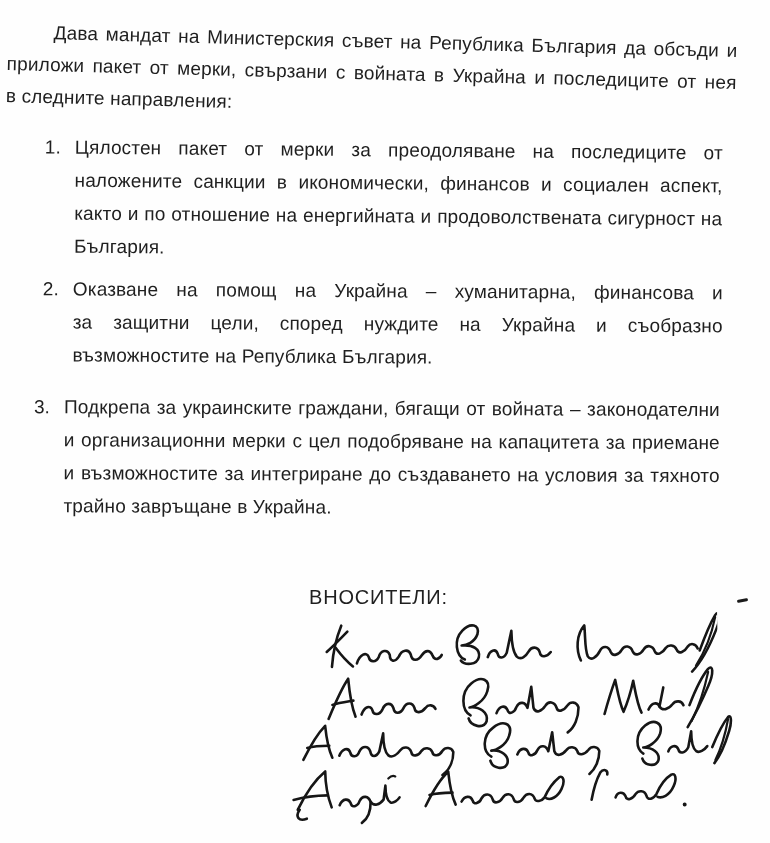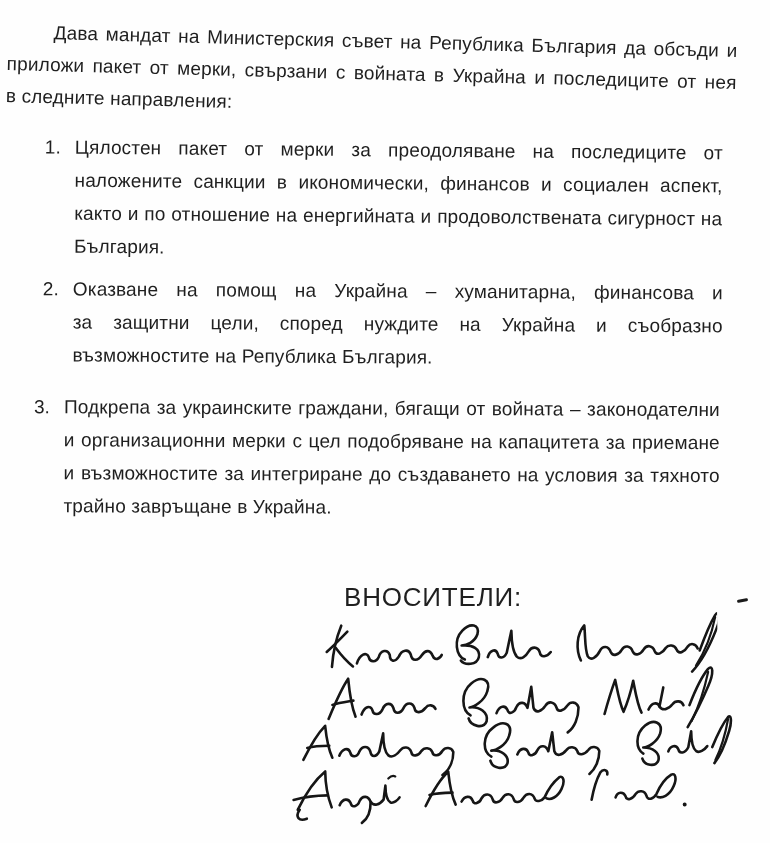--- a/index.html
+++ b/index.html
@@ -21,22 +21,22 @@
   #item1 { top:130px; transform:rotate(0.5deg); }
   #item1 .num { left:45px; }
   #item1 .itxt { left:75px; width:648px; }
   #item2 { top:272px; transform:rotate(0.35deg); }
   #item2 .num { left:43px; }
   #item2 .itxt { left:73px; width:650px; }
   #item3 { top:390px; transform:rotate(0.25deg); }
   #item3 .num { left:34px; }
   #item3 .itxt { left:64px; width:656px; }
   .heading {
-    position:absolute; left:344px; top:584px;
-    font-size:26px; letter-spacing:0.8px; line-height:26px;
+    position:absolute; left:309px; top:584px;
+    font-size:20px; letter-spacing:0.8px; line-height:26px;
   }
   .sig { position:absolute; transform-origin:0 0; }
   #sig1 { left:322px; top:612px; transform:rotate(-1deg); }
   #sig2 { left:320px; top:663px; transform:rotate(-0.6deg); }
   #sig3 { left:295px; top:708px; transform:rotate(-0.4deg); }
   #sig4 { left:285px; top:758px; transform:rotate(-0.8deg); }
   .ink { fill:none; stroke:#161616; stroke-width:2.6; stroke-linecap:round; stroke-linejoin:round; }
   .ink-thin { stroke-width:2.2; }
   .stray {
     position:absolute; left:737px; top:599px; width:11px; height:3px;

